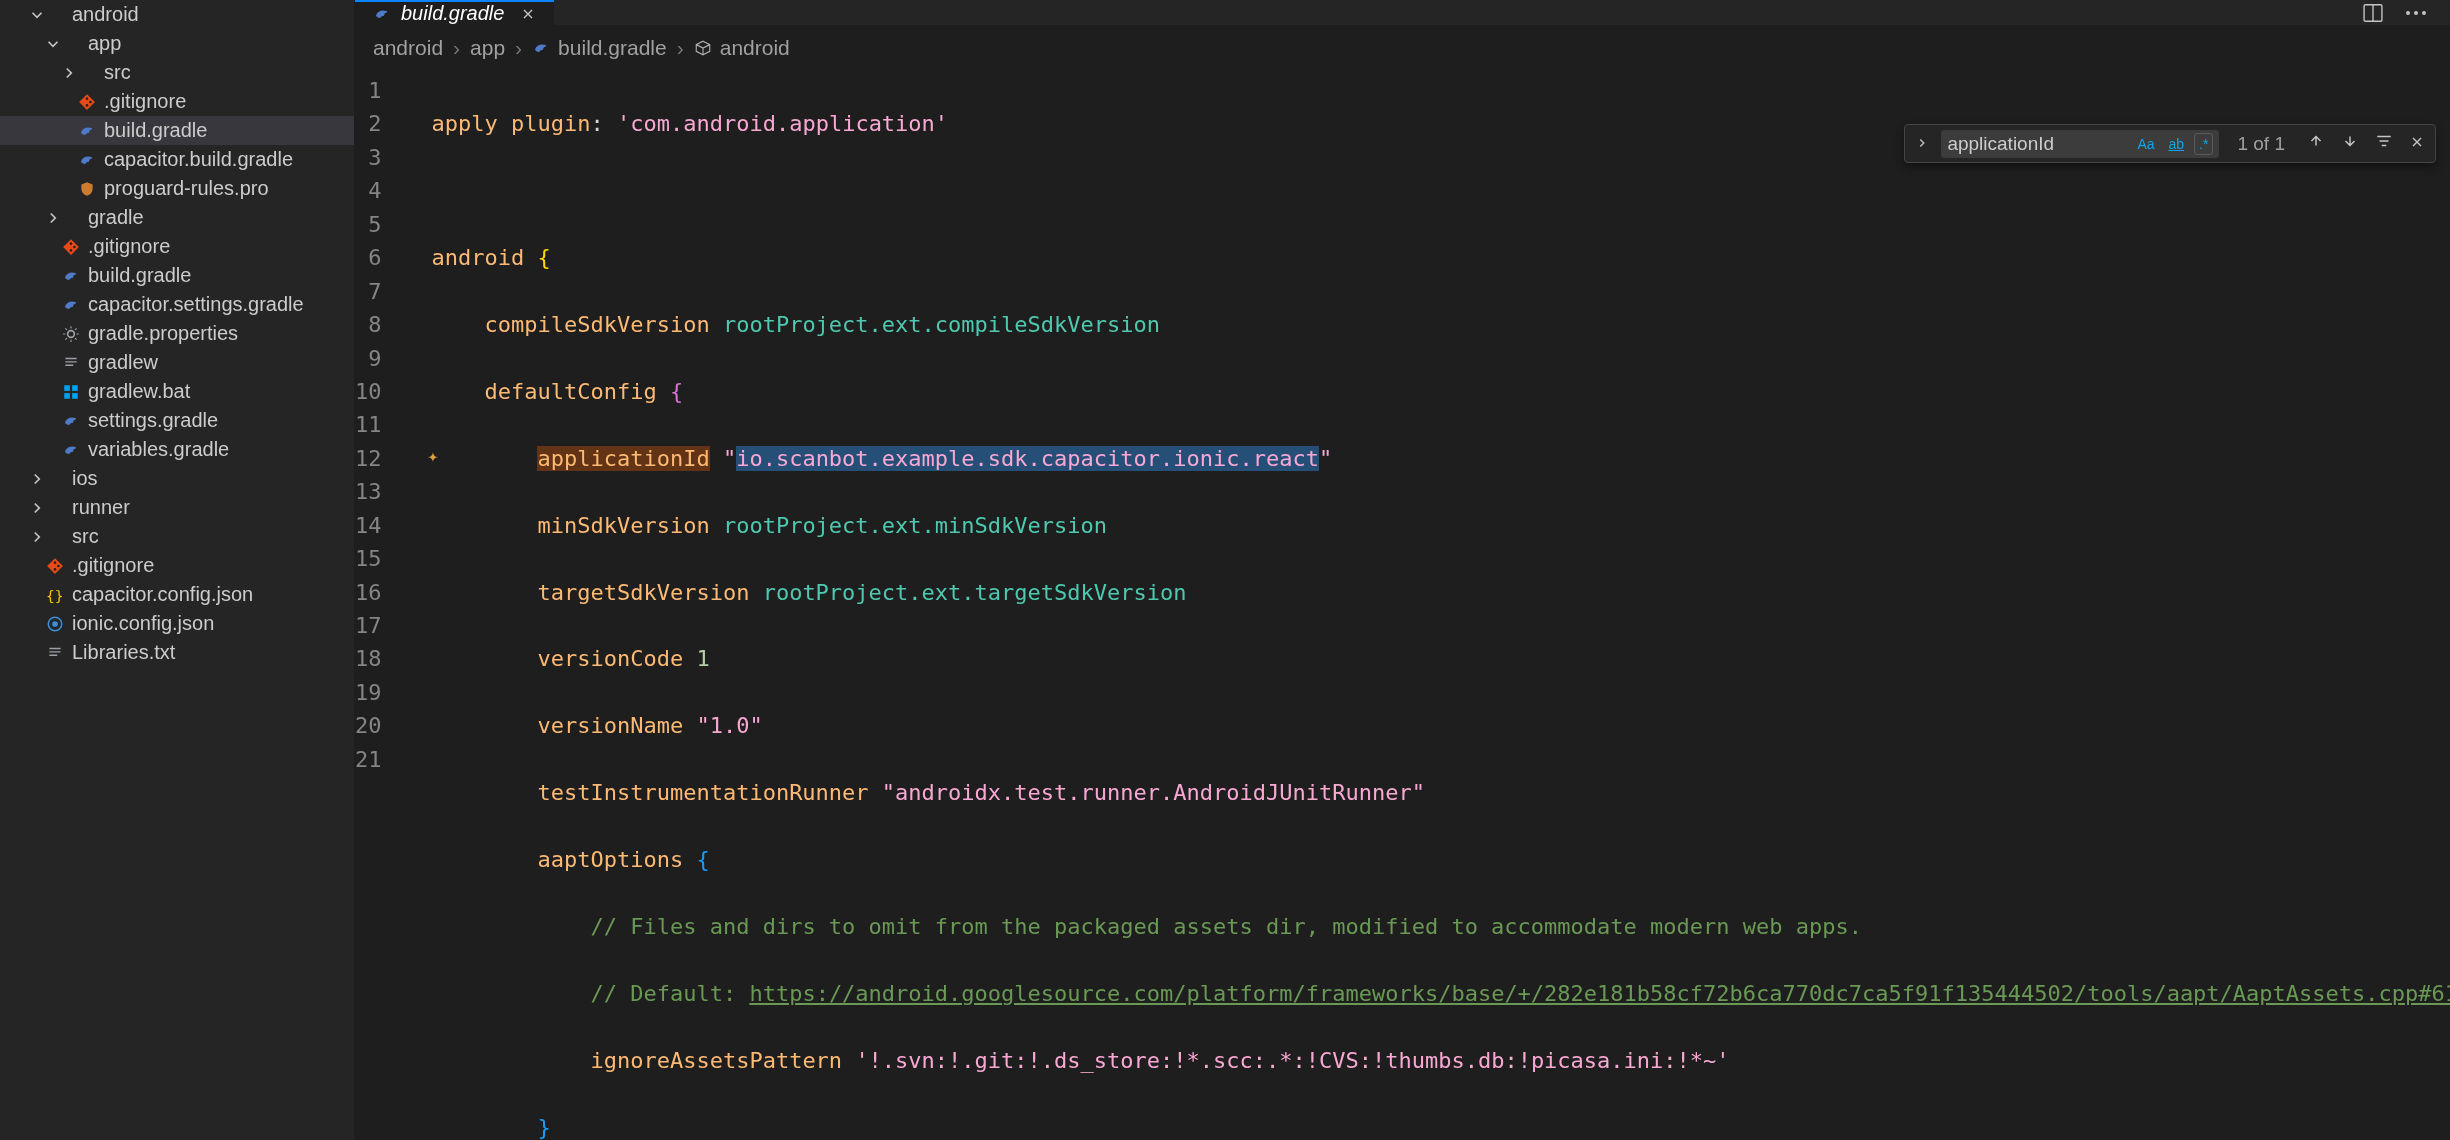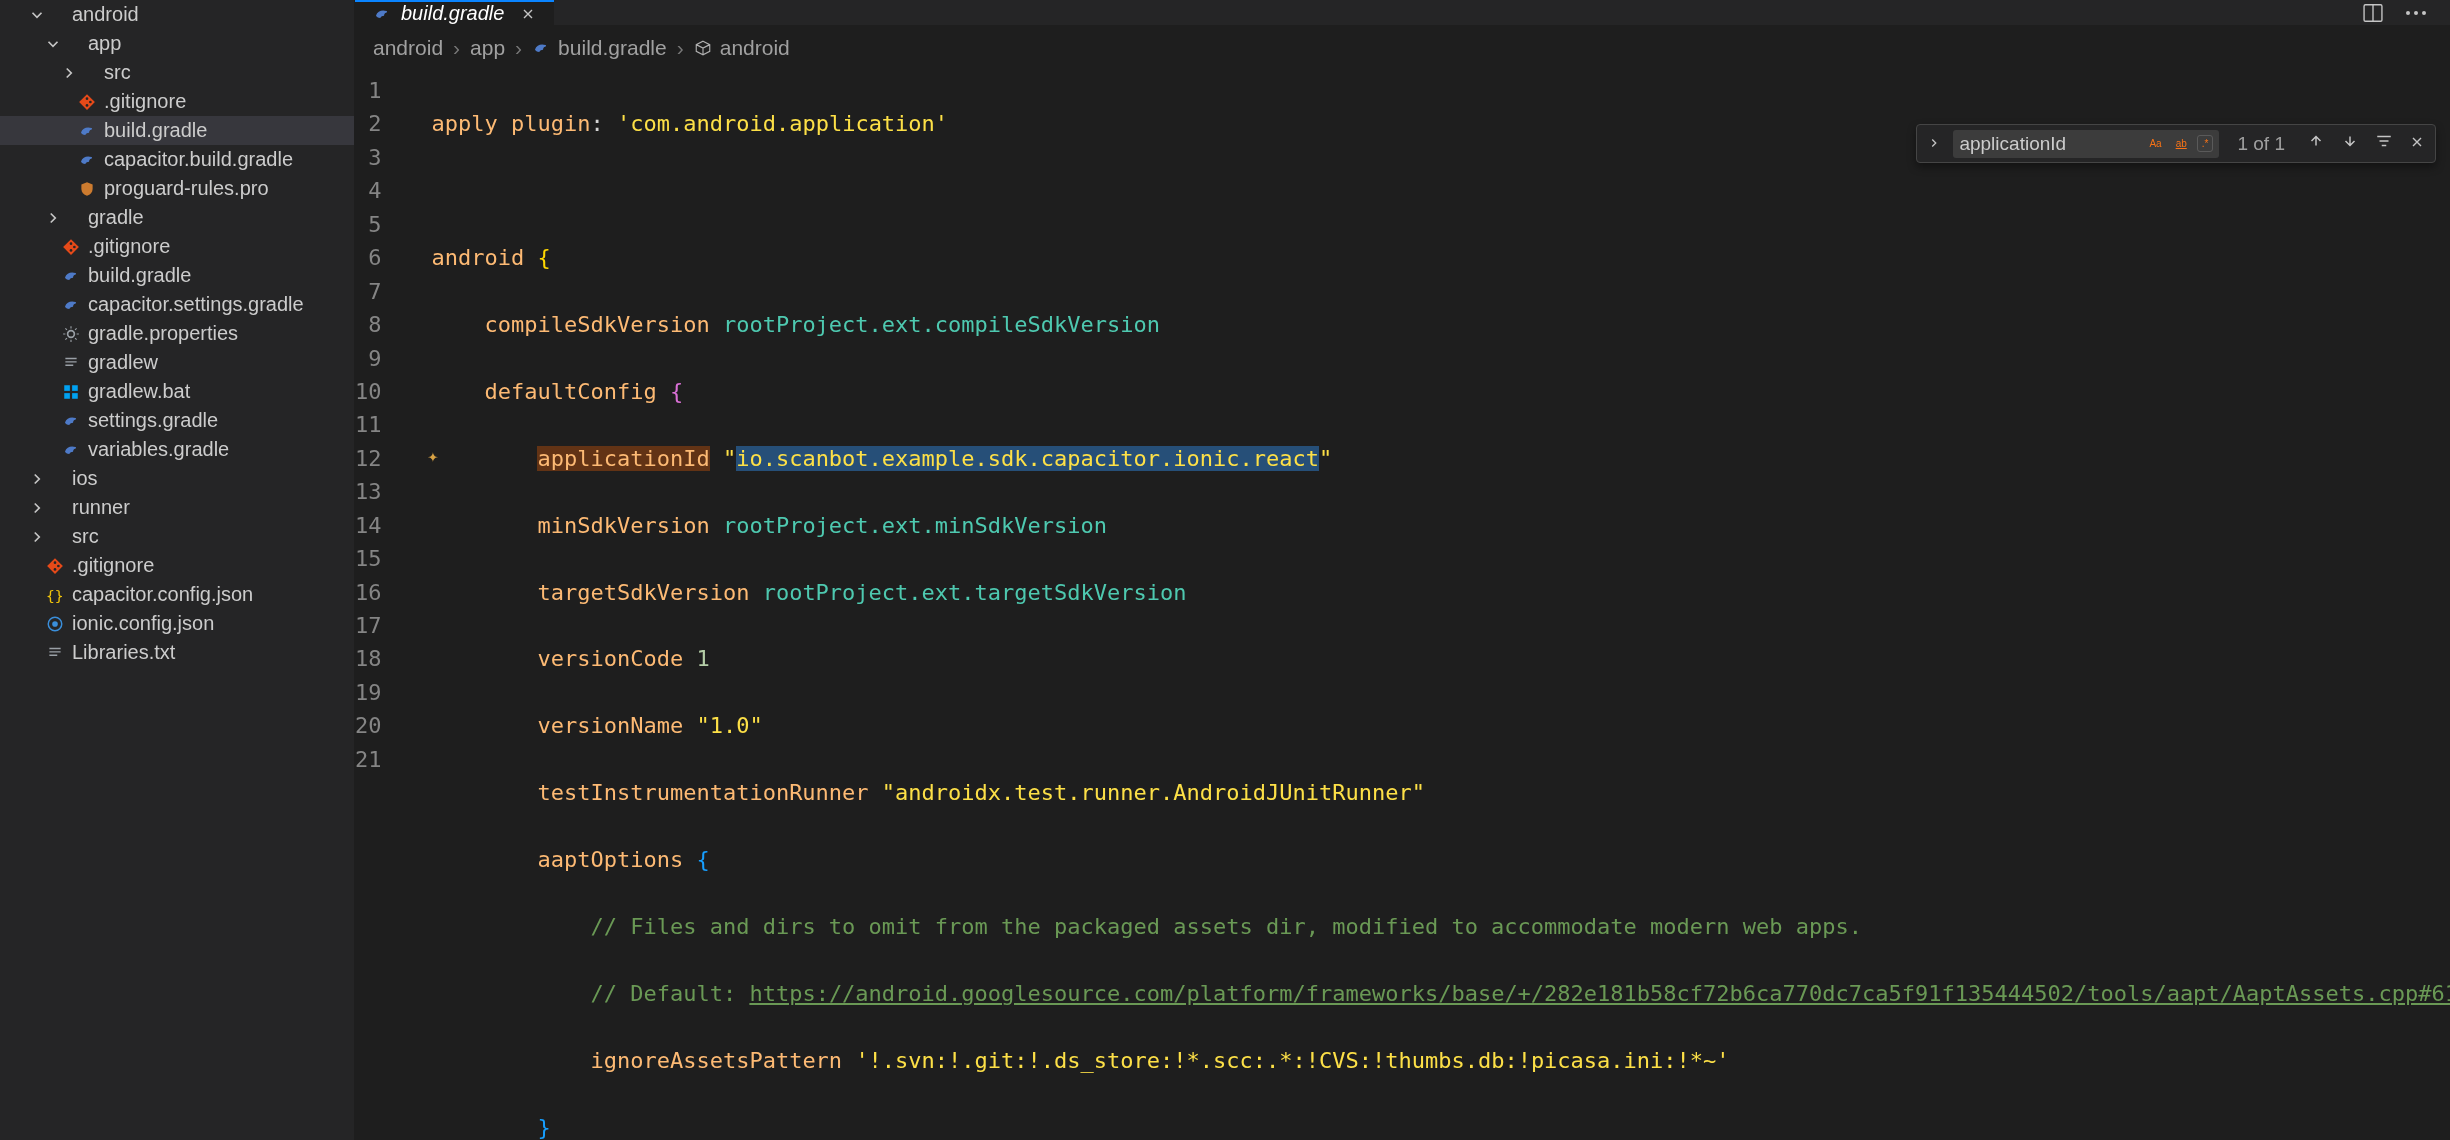--- a/index.html
+++ b/index.html
@@ -125,33 +125,33 @@
   gap: 6px;
 }
 .find-input {
   background: transparent;
   border: none;
   outline: none;
   color: #cccccc;
   font-size: 19px;
   width: 180px;
 }
-.find-opt { color:#f97316; font-size:10px; padding:2px 4px; cursor:pointer; }
+.find-opt { color:#0ea5e9; font-size:14px; padding:2px 4px; cursor:pointer; }
 .find-opt.boxed { border:1px solid #5a5a5a; border-radius:3px; }
 .find-count { color:#a0a0a0; padding: 0 10px; }
 .find-btn { color:#c5c5c5; padding:4px; cursor:pointer; }
 
 
 .code-area { position: relative; flex:1; display:flex; font-family: Menlo, Consolas, monospace; font-size: 22px; line-height: 1.52; }
 .gutter { width: 64px; text-align: right; color:#858585; padding-top: 4px; }
 .gutter .ln { padding-right: 20px; }
 .code { flex:1; padding-top: 4px; color:#d4d4d4; white-space: pre; position:relative; }
 .code .line { position:relative; padding-left: 30px; }
 .tok-id { color:#fdba74; }
-.tok-str { color:#fde047; }
+.tok-str { color:#f9a8d4; }
 .tok-num { color:#b5cea8; }
 .tok-cmt { color:#6a9955; }
 .tok-link { color:#6a9955; text-decoration: underline; }
 .tok-brace { color:#ffd700; }
 .tok-brace2 { color:#da70d6; }
 .tok-brace3 { color:#179fff; }
 .tok-prop { color:#4ec9b0; }
 
 .hl-search { background:#623315; }
 .hl-select { background:#264f78;margin-top:29px; }

